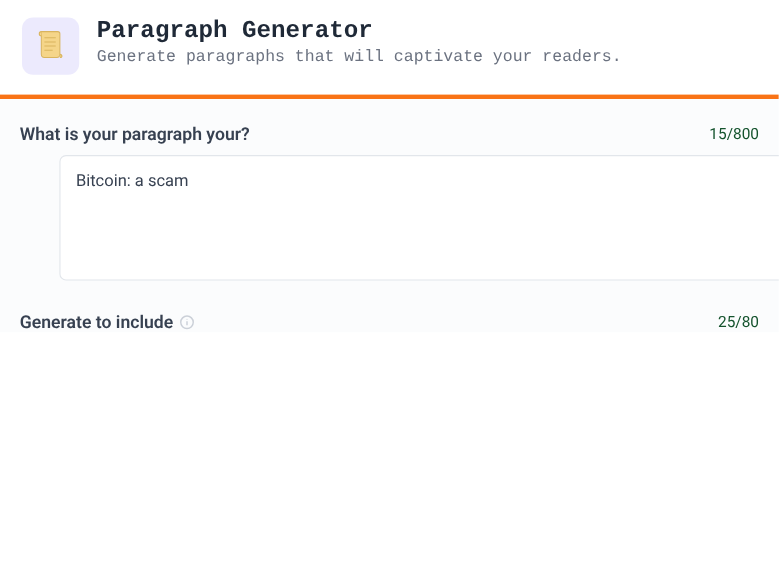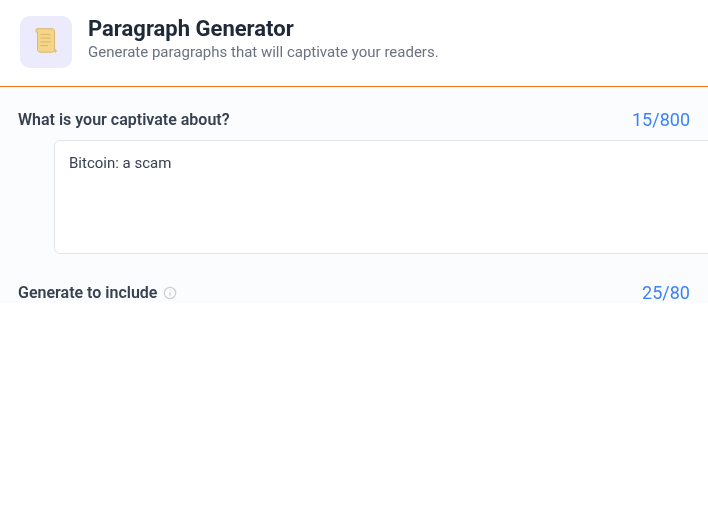--- a/index.html
+++ b/index.html
@@ -12,22 +12,23 @@
       background: #ffffff;
       color: #1f2937;
       width: 708px;
       height: 527px;
       overflow: hidden;
     }
     .header {
       display: flex;
       align-items: flex-start;
       padding: 16px 20px 18px 20px;
-      border-bottom: 1px solid #f97316;
+      border-bottom: 4px solid #f97316;
       gap: 16px;
+      font-family: Liberation Mono, monospace;
     }
     .icon-box {
       width: 52px;
       height: 52px;
       background: #eceafd;
       border-radius: 10px;
       display: flex;
       align-items: center;
       justify-content: center;
       flex-shrink: 0;
@@ -71,22 +72,22 @@
     }
     .info-icon {
       display: inline-flex;
       align-items: center;
       justify-content: center;
       width: 14px;
       height: 14px;
       color: #cbd0d8;
     }
     .counter {
-      font-size: 18px;
-      color: #3b82f6;
+      font-size: 14px;
+      color: #14532d;
     }
     .textarea, .input {
       width: 100%;
       border: 1px solid #e2e6eb;
       border-radius: 6px;
       padding: 12px 14px;
       font-size: 15px;
       font-family: inherit;
       color: #374151;
       background: #ffffff;
@@ -122,21 +123,21 @@
   <div class="header-text">
     <h1>Paragraph Generator</h1>
     <p>Generate paragraphs that will captivate your readers.</p>
   </div>
 </div>
 
 <div class="form">
 
   <div class="field">
     <div class="field-header">
-      <label class="field-label">What is your captivate about?</label>
+      <label class="field-label">What is your paragraph your?</label>
       <span class="counter">15/800</span>
     </div>
     <textarea class="textarea" style="">Bitcoin: a scam</textarea>
   </div>
 
   <div class="field">
     <div class="field-header">
       <label class="field-label">
         <span>Generate to include</span>
         <span class="info-icon">

